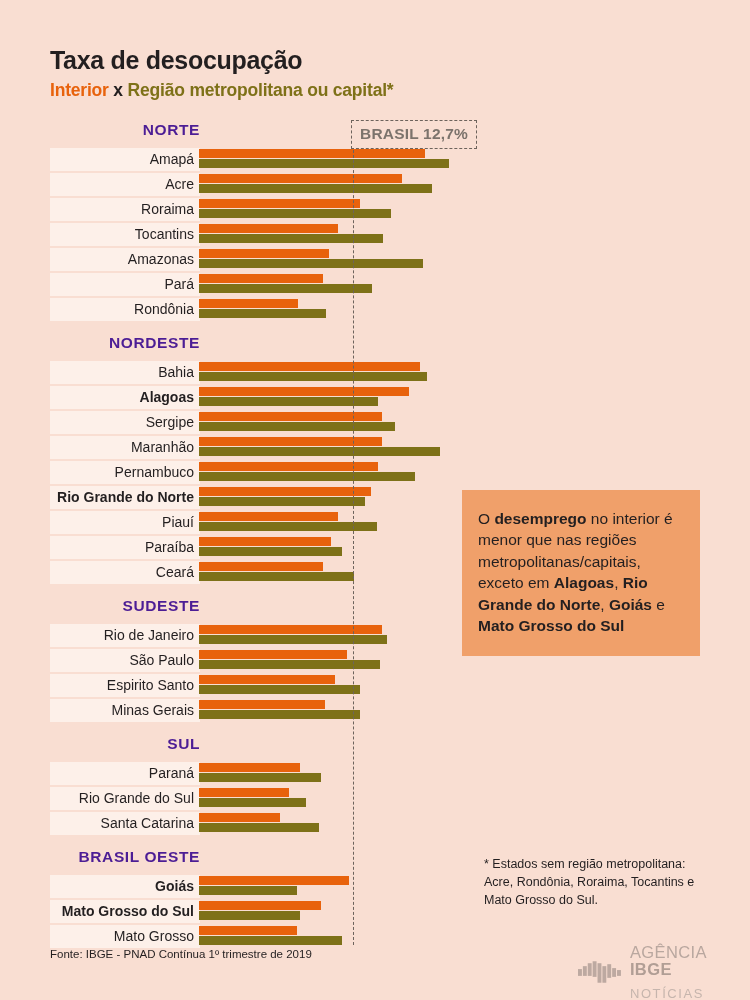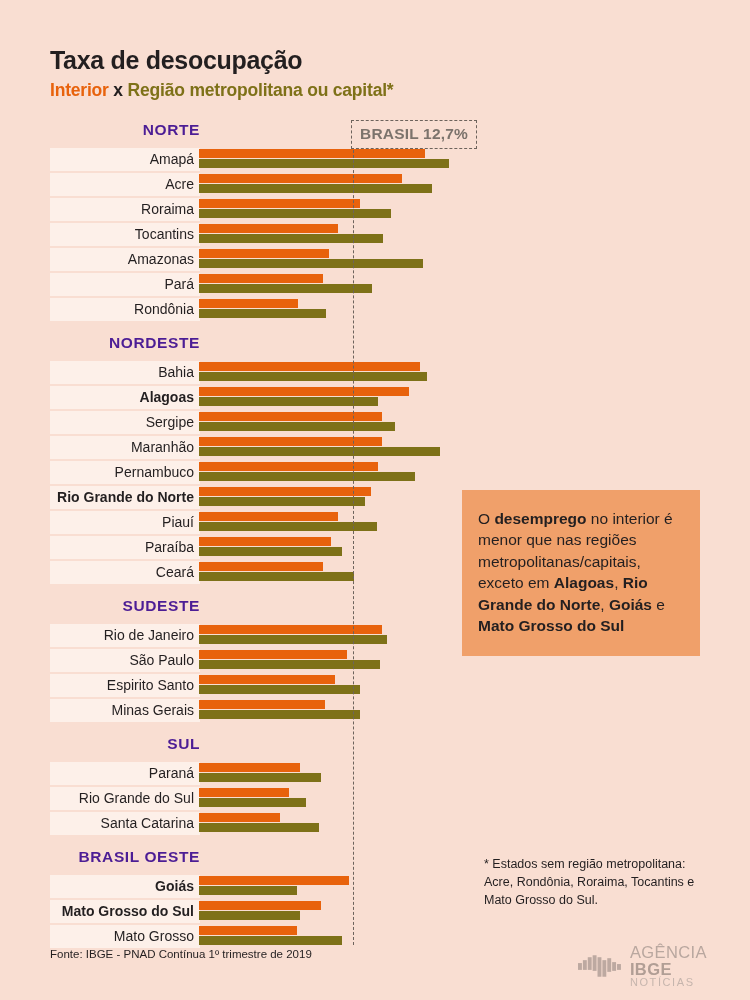--- a/index.html
+++ b/index.html
@@ -86,21 +86,21 @@
     font-size:11.5px;color:#231f20;
   }
   #logo{
     position:absolute;left:578px;top:944px;
     display:flex;align-items:center;gap:7px;
   }
   #logo .mark{display:block;}
   #logo .words{line-height:1;}
   #logo .w1{font-size:16.5px;font-weight:normal;color:#b9a79f;letter-spacing:0.4px;}
   #logo .w1 b{font-weight:bold;color:#b19e95;}
-  #logo .w2{font-size:11px;color:#c6b5ad;letter-spacing:1.6px;margin-top:0;}
+  #logo .w2{font-size:13px;color:#c6b5ad;letter-spacing:1.6px;margin-top:10px;}
 </style>
 </head>
 <body>
 
 <div id="title">Taxa de desocupação</div>
 <div id="subtitle">
   <span class="int">Interior</span>
   <span class="x">x</span>
   <span class="met">Região metropolitana ou capital</span><span class="ast">*</span>
 </div>

